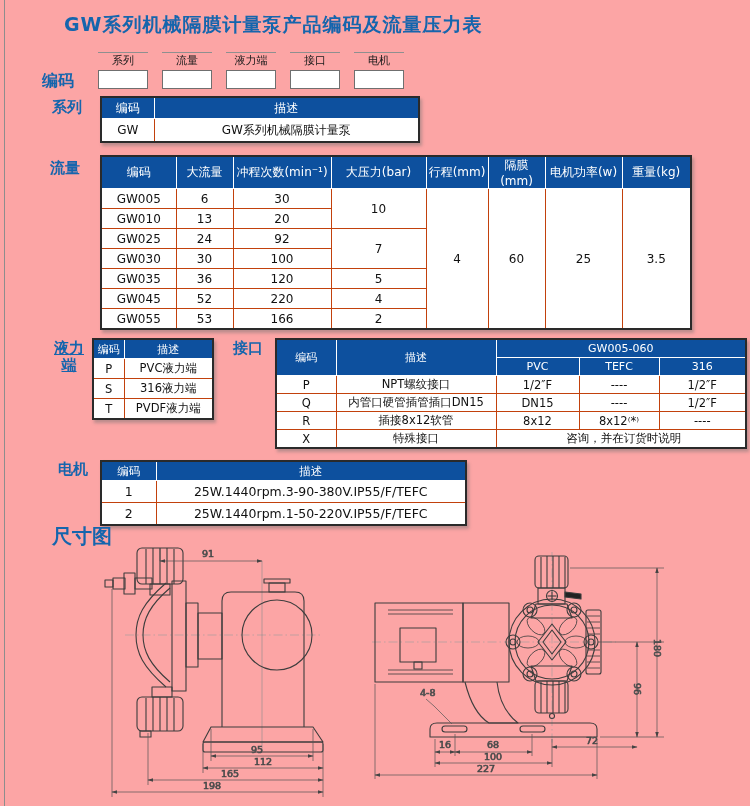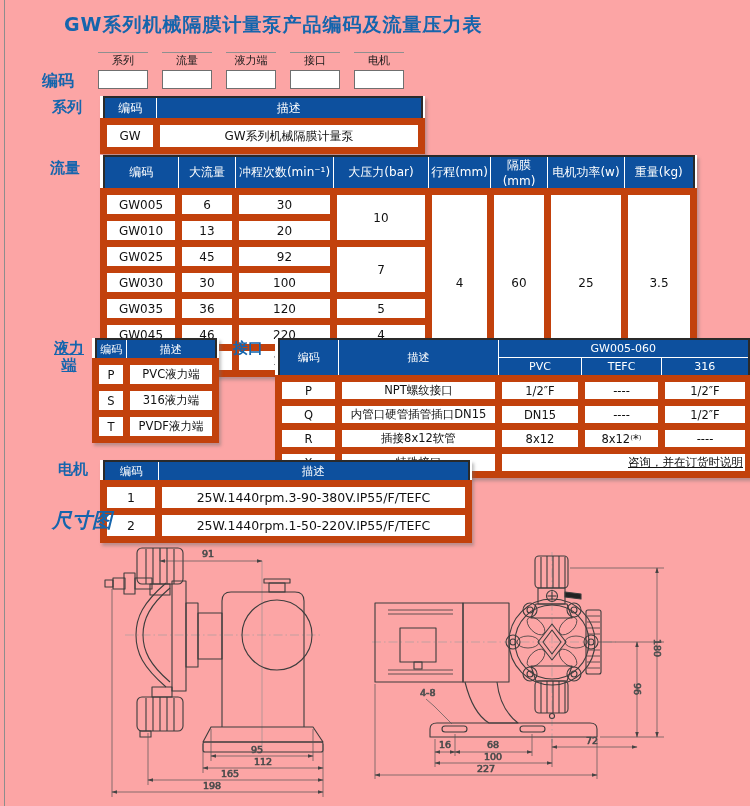--- a/index.html
+++ b/index.html
@@ -18,35 +18,35 @@
   .code-item{width:50px;margin-right:14px;text-align:center;}
   .code-item .lbl{display:block;font-size:11px;line-height:13px;color:#1a1a1a;
                   border-top:1px solid #8f8f8f;padding-top:1px;margin-bottom:3px;white-space:nowrap;}
   .code-item .box{height:17px;border:1px solid #6f6f6f;background:#fff;}
 
   
   table{border-collapse:collapse;background:#fff;table-layout:fixed;
         box-shadow:2px 3px 3px rgba(110,110,110,.45);border:2px solid #2a2a2a;}
   th{background:#0d509e;color:#fff;font-weight:normal;font-size:12px;
      border:1px solid #fff;padding:0 2px;overflow:hidden;}
-  td{border:7px solid #c2410c;text-align:center;font-size:12px;padding:0 2px;overflow:hidden;}
+  td{border:1px solid #c2410c;text-align:center;font-size:12px;padding:0 2px;overflow:hidden;}
   .tbl{position:absolute;}
 
   .series-tbl th{height:20px;}
   .series-tbl td{height:22px;}
 
   .flow-tbl th{height:27px;font-size:12px;}
   .flow-tbl td{height:19px;}
 
   .liq-tbl th{height:18px;font-size:11px;}
   .liq-tbl td{height:19px;font-size:11.5px;}
 
   .int-tbl th{height:17px;font-size:11px;}
   .int-tbl td{height:17px;font-size:11.5px;}
-  .int-tbl td.note{text-align:right;padding-left:8px;text-decoration:underline;}
+  .int-tbl td.note{text-align:center;padding-left:8px;}
 
   .motor-tbl th{height:18px;font-size:11.5px;}
   .motor-tbl td{height:21px;font-size:12.5px;}
 
   .dims-title{font-size:20px;}
 
   
   .drawing{position:absolute;}
   .ln{stroke:#3d3d3d;stroke-width:1.1;fill:none;stroke-linejoin:round;}
   .ln2{stroke:#3d3d3d;stroke-width:.8;fill:none;}
@@ -138,38 +138,38 @@
       <td rowspan="7">25</td>
       <td rowspan="7">3.5</td>
     </tr>
     <tr>
       <td>GW010</td>
       <td>13</td>
       <td>20</td>
     </tr>
     <tr>
       <td>GW025</td>
-      <td>45</td>
+      <td>24</td>
       <td>92</td>
       <td rowspan="2">7</td>
     </tr>
     <tr>
       <td>GW030</td>
       <td>30</td>
       <td>100</td>
     </tr>
     <tr>
       <td>GW035</td>
       <td>36</td>
       <td>120</td>
       <td>5</td>
     </tr>
     <tr>
       <td>GW045</td>
-      <td>46</td>
+      <td>52</td>
       <td>220</td>
       <td>4</td>
     </tr>
     <tr>
       <td>GW055</td>
       <td>53</td>
       <td>166</td>
       <td>2</td>
     </tr>
   </tbody>
@@ -268,21 +268,21 @@
       <td>1</td>
       <td>25W.1440rpm.3-90-380V.IP55/F/TEFC</td>
     </tr>
     <tr>
       <td>2</td>
       <td>25W.1440rpm.1-50-220V.IP55/F/TEFC</td>
     </tr>
   </tbody>
     </table>
 
-  <div class="sec-label dims-title" style="left:52px;top:512px;font-style:italic;">尺寸图</div>
+  <div class="sec-label dims-title" style="left:52px;top:528px;">尺寸图</div>
 
   <svg class="drawing" style="left:80px;top:545px;" width="250" height="260" viewBox="0 0 250 260">
     <defs>
       <marker id="arwL" viewBox="0 0 10 10" refX="9" refY="5" markerWidth="8" markerHeight="8" orient="auto-start-reverse">
         <path d="M0,1.8 L10,5 L0,8.2 Z" fill="#444"></path>
       </marker>
     </defs>
     <g>
       <line class="cl" x1="45" y1="90" x2="243" y2="90"></line>
       <line class="thin" x1="182" y1="16" x2="182" y2="206"></line>

